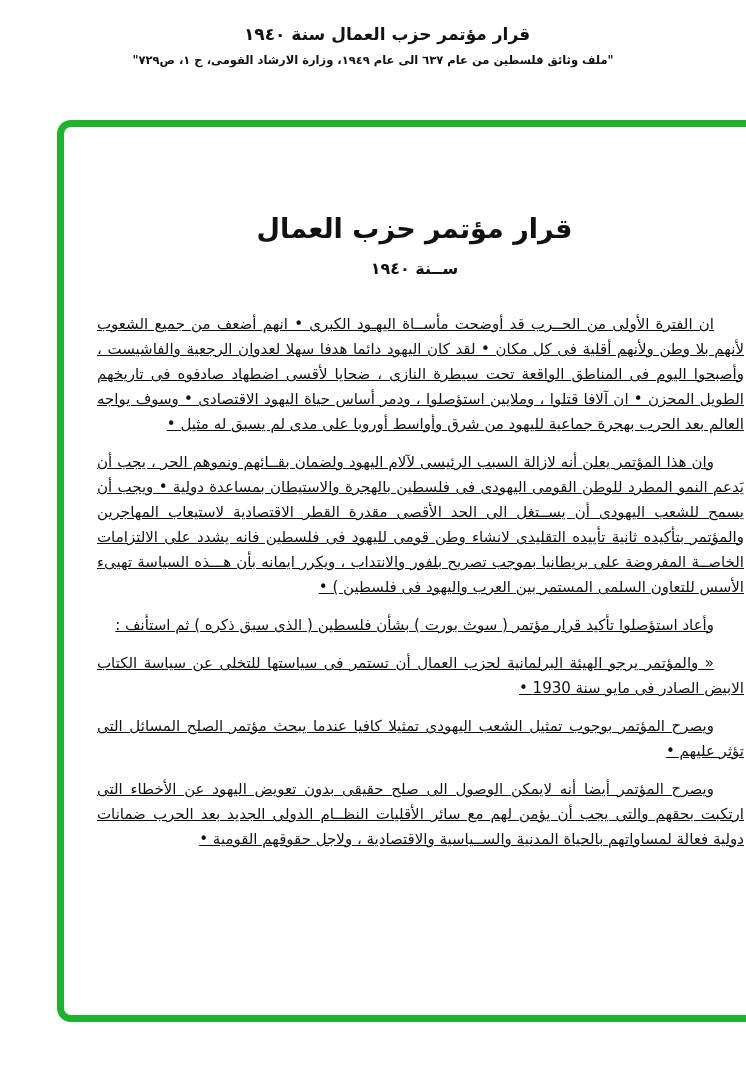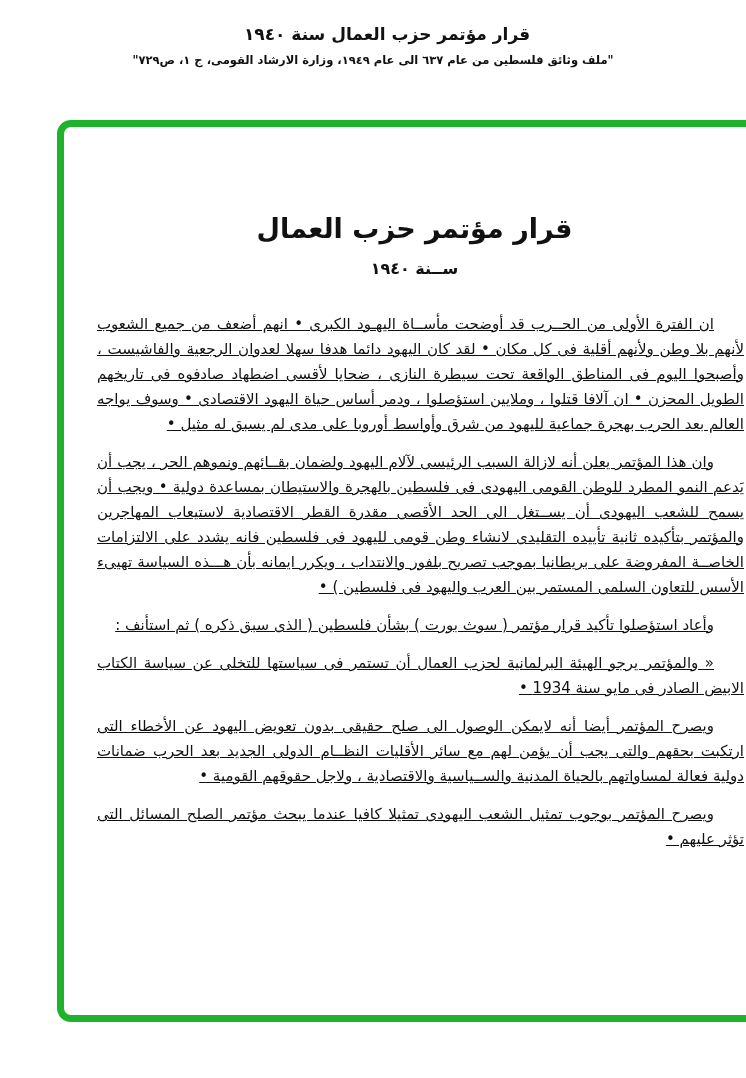--- a/index.html
+++ b/index.html
@@ -78,17 +78,17 @@
   <div class="hdr-source">"ملف وثائق فلسطين من عام ٦٣٧ الى عام ١٩٤٩، وزارة الارشاد القومى، ج ١، ص٧٢٩"</div>
 </header>
 
 <section class="doc-frame" style="border-color: rgb(30, 178, 45);">
   <h1 class="doc-title">قرار مؤتمر حزب العمال</h1>
   <div class="doc-subtitle">ســنة ١٩٤٠</div>
   <div class="doc-body">
     <p>ان الفترة الأولى من الحــرب قد أوضحت مأســاة اليهـود الكبرى • انهم أضعف من جميع الشعوب لأنهم بلا وطن ولأنهم أقلية فى كل مكان • لقد كان اليهود دائما هدفا سهلا لعدوان الرجعية والفاشيست ، وأصبحوا اليوم فى المناطق الواقعة تحت سيطرة النازى ، ضحايا لأقسى اضطهاد صادفوه فى تاريخهم الطويل المحزن • ان آلافا قتلوا ، وملايين استؤصلوا ، ودمر أساس حياة اليهود الاقتصادى • وسوف يواجه العالم بعد الحرب بهجرة جماعية لليهود من شرق وأواسط أوروبا على مدى لم يسبق له مثيل •</p>
     <p>وان هذا المؤتمر يعلن أنه لازالة السبب الرئيسى لآلام اليهود ولضمان بقــائهم ونموهم الحر ، يجب أن يَدعم النمو المطرد للوطن القومى اليهودى فى فلسطين بالهجرة والاستيطان بمساعدة دولية • ويجب أن يسمح للشعب اليهودى أن يســتغل الى الحد الأقصى مقدرة القطر الاقتصادية لاستيعاب المهاجرين والمؤتمر بتأكيده ثانية تأييده التقليدى لانشاء وطن قومى لليهود فى فلسطين فانه يشدد على الالتزامات الخاصــة المفروضة على بريطانيا بموجب تصريح بلفور والانتداب ، ويكرر ايمانه بأن هـــذه السياسة تهيىء الأسس للتعاون السلمى المستمر بين العرب واليهود فى فلسطين ) •</p>
     <p>وأعاد استؤصلوا تأكيد قرار مؤتمر ( سوث بورت ) بشأن فلسطين ( الذى سبق ذكره ) ثم استأنف :</p>
-    <p>« والمؤتمر يرجو الهيئة البرلمانية لحزب العمال أن تستمر فى سياستها للتخلى عن سياسة الكتاب الابيض الصادر فى مايو سنة 1934 •</p>
+    <p>« والمؤتمر يرجو الهيئة البرلمانية لحزب العمال أن تستمر فى سياستها للتخلى عن سياسة الكتاب الابيض الصادر فى مايو سنة 1930 •</p>
+    <p>ويصرح المؤتمر بوجوب تمثيل الشعب اليهودى تمثيلا كافيا عندما يبحث مؤتمر الصلح المسائل التى تؤثر عليهم •</p>
     <p>ويصرح المؤتمر أيضا أنه لايمكن الوصول الى صلح حقيقى بدون تعويض اليهود عن الأخطاء التى ارتكبت بحقهم والتى يجب أن يؤمن لهم مع سائر الأقليات النظــام الدولى الجديد بعد الحرب ضمانات دولية فعالة لمساواتهم بالحياة المدنية والســياسية والاقتصادية ، ولاجل حقوقهم القومية •</p>
-    <p>ويصرح المؤتمر بوجوب تمثيل الشعب اليهودى تمثيلا كافيا عندما يبحث مؤتمر الصلح المسائل التى تؤثر عليهم •</p>
   </div>
 </section>
 
 </body></html>

